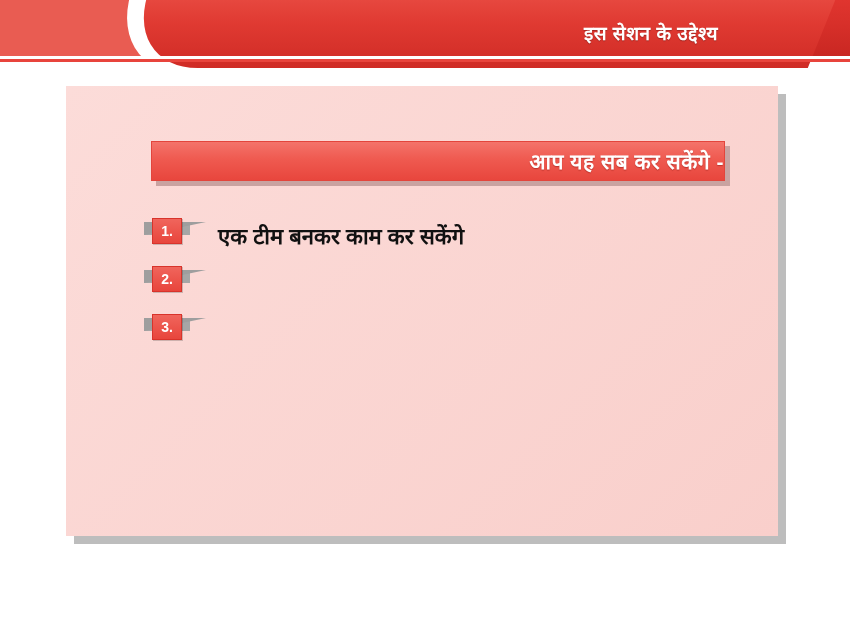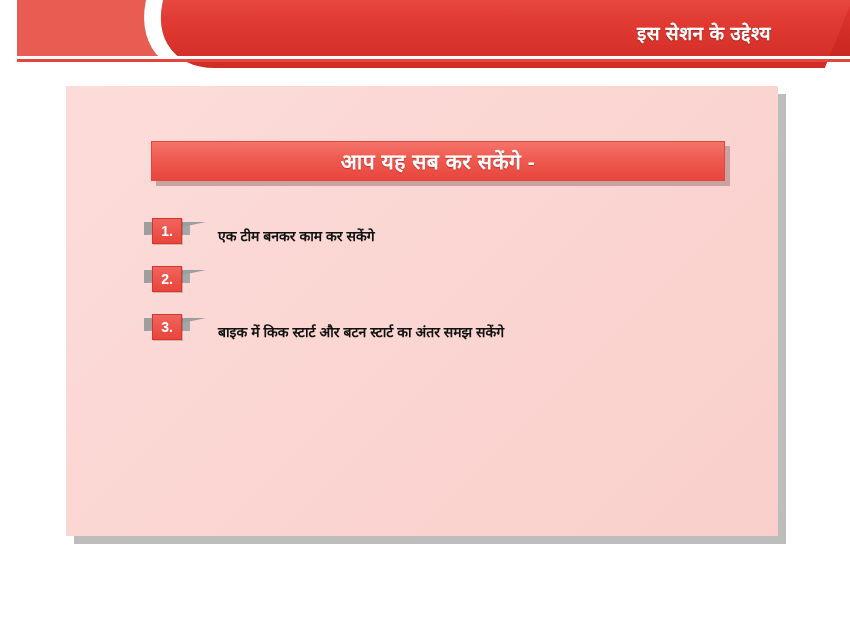--- a/index.html
+++ b/index.html
@@ -11,25 +11,24 @@
     height: 638px;
     background: #ffffff;
     font-family: "Liberation Sans", sans-serif;
     overflow: hidden;
     position: relative;
   }
 
   
   .banner {
     position: absolute;
-    left: 17px;
+    left: 0;
     top: 0;
     width: 740px;
     height: 62px;
-    padding-left: 36px;
   }
   .banner-base {
     position: absolute;
     left: 0;
     top: 0;
     width: 850px;
     height: 56px;
     background: #e8443c;
   }
   .banner-dark {
@@ -136,21 +135,21 @@
     position: absolute;
     left: 85px;
     top: 55px;
     width: 574px;
     height: 40px;
     background: linear-gradient(180deg, #f4736a 0%, #ef5a50 45%, #e8463d 100%);
     border: 1px solid #e3453c;
     box-sizing: border-box;
     display: flex;
     align-items: center;
-    justify-content: center;
+    justify-content: flex-end;
   }
   .title-bar-text {
     color: #ffffff;
     font-size: 21px;
     font-weight: bold;
     letter-spacing: 0.5px;
     white-space: nowrap;
     text-shadow: 0 1px 1px rgba(130,20,15,0.45);
   }
 
@@ -207,21 +206,21 @@
     box-shadow: 1px 1px 0 rgba(0,0,0,0.18);
   }
   .bullet-num {
     color: #ffffff;
     font-size: 14px;
     font-weight: bold;
     line-height: 1;
   }
   .bullet-text {
     color: #111111;
-    font-size: 14px;
+    font-size: 22px;
     font-weight: 600;
     white-space: nowrap;
   }
 </style>
 </head>
 <body>
 
 <div class="banner">
   <div class="banner-base"></div>
   <div class="banner-dark"></div>
@@ -266,17 +265,16 @@
     </div>
 
     <div class="bullet-row">
       <div class="bullet-marker">
         <div class="bullet-arrow-fill"></div>
         <div class="bullet-arrow"></div>
         <div class="bullet-num-box">
           <span class="bullet-num">3.</span>
         </div>
       </div>
-      <div class="bullet-text">बाइक में किक स्टार्ट और बटन स्टार्ट का अंतर समझ सकेंगे</div>
     </div>
 
   </div>
 </div>
 
 </body></html>

